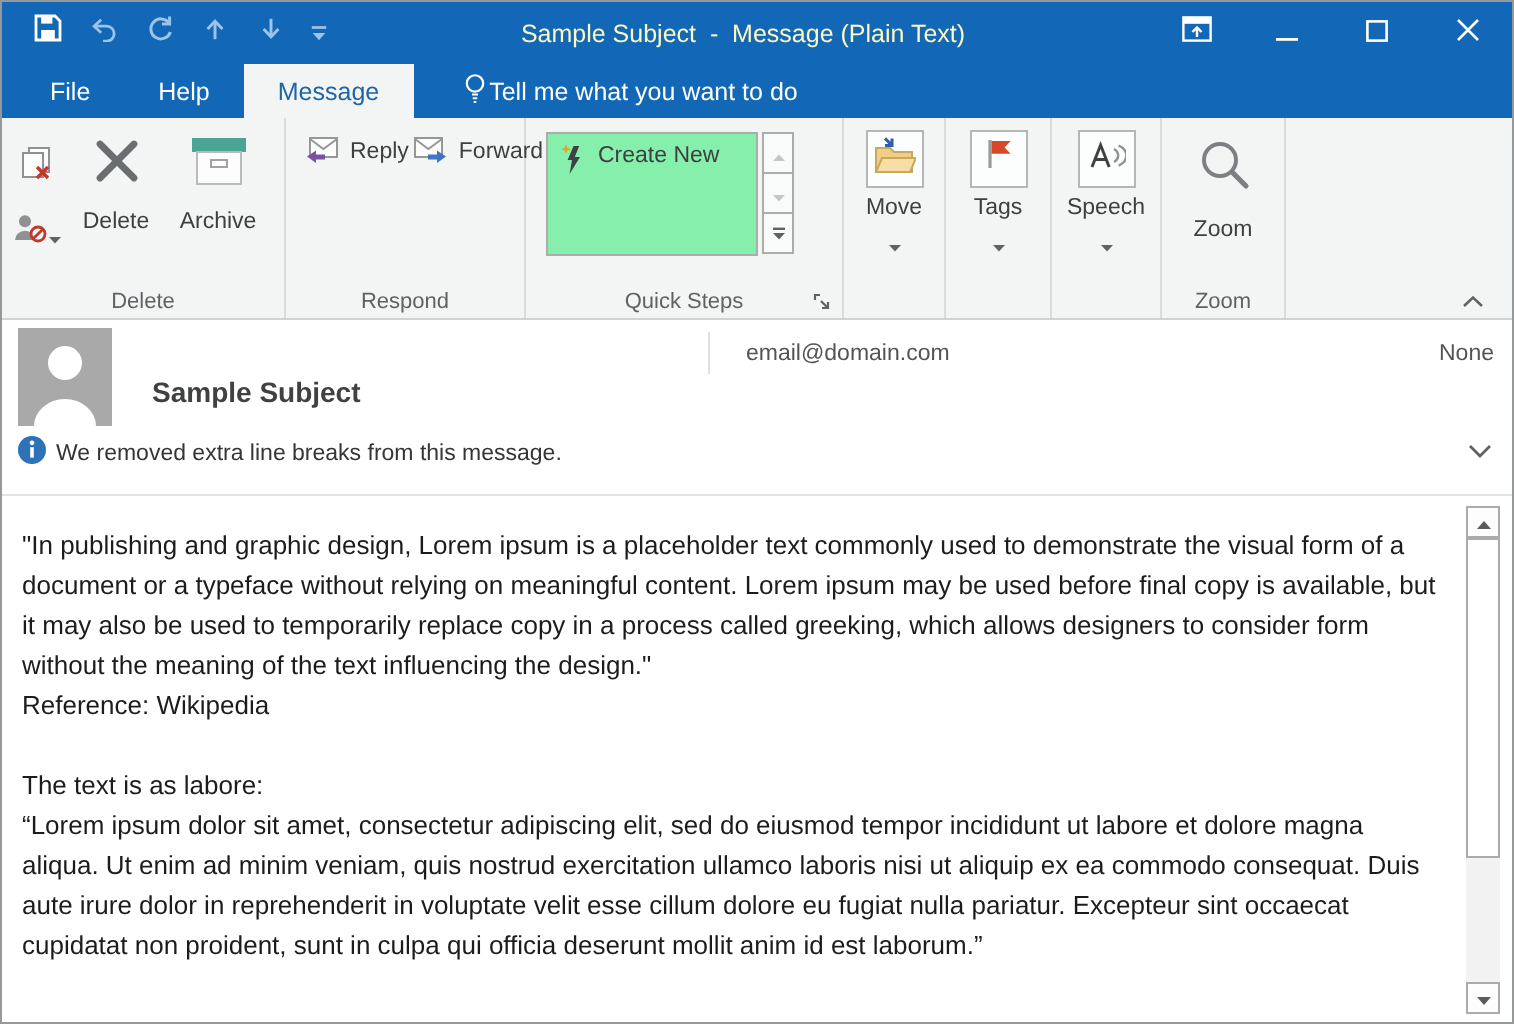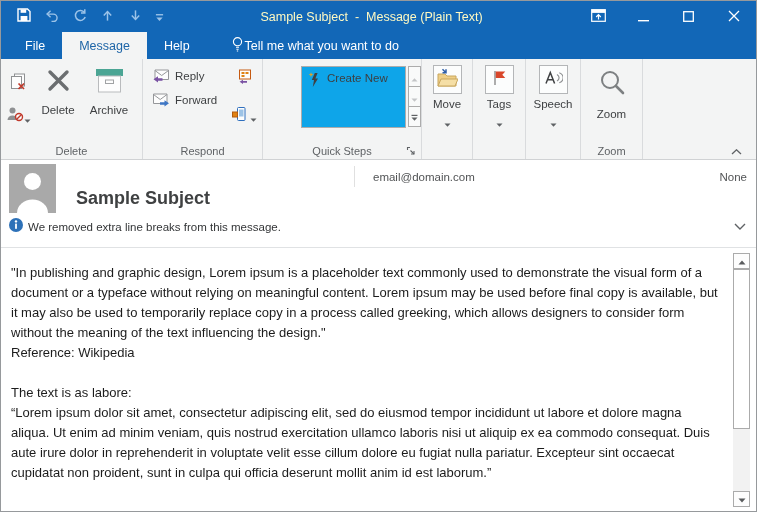--- a/index.html
+++ b/index.html
@@ -28,47 +28,47 @@
   .rgroup-label { height:17px; display:flex; align-items:center; justify-content:center; font-size:11px; color:#5f6265; position:relative; }
   .biglabel { font-size:11.5px; color:#3d3f41; }
 
   .g-delete { width:142px; }
   .minicol { width:34px; display:flex; flex-direction:column; align-items:center; justify-content:space-around; padding:8px 0 10px; }
   .minibtn { display:flex; align-items:center; }
   .bigbtn { display:flex; flex-direction:column; align-items:center; padding-top:8px; gap:6px; }
   .bb-delete { width:46px; } .bb-archive { width:56px; }
 
   .g-respond { width:120px; }
-  .respond-main { display:flex; flex-direction:column; gap:2px; padding:6px 0 0 9px; flex:1; }
+  .respond-main { display:flex; flex-direction:row; gap:2px; padding:6px 0 0 9px; flex:1; }
   .smallbtn { display:flex; align-items:center; gap:5px; height:22px; font-size:11.5px; color:#3d3f41; }
   .respond-mini { width:36px; display:flex; flex-direction:column; align-items:center; padding-top:9px; gap:16px; }
 
   .g-quicksteps { width:159px; }
   .qs-body { padding:7px 0 0 10px; display:flex; }
-  .qs-gallery { width:122px; height:62px; background:#0ea5e9; border:1px solid #acacac; padding:5px 6px;margin-left:28px; }
+  .qs-gallery { width:106px; height:62px; background:#86efac; border:1px solid #acacac; padding:5px 6px; }
   .qs-item { display:flex; align-items:flex-start; gap:6px; font-size:11.5px; color:#3d3f41; }
   .qs-btncol { width:16px; display:flex; flex-direction:column; margin-left:2px; }
   .qs-btn { height:21px; border:1px solid #acacac; background:#f9fafa; margin-bottom:-1px; display:flex; align-items:center; justify-content:center; }
   .launcher { position:absolute; right:4px; bottom:2px; width:13px; height:13px; display:flex; align-items:center; justify-content:center; }
 
   .cgroup { display:flex; flex-direction:column; align-items:center; padding-top:6px;text-align:center; }
   .g-move{width:51px;} .g-tags{width:53px;} .g-editing{width:53px;} .g-speech{width:55px;}
   .iconbox { width:29px; height:29px; border:1px solid #b4b6b8; background:#fcfdfd; display:flex; align-items:center; justify-content:center; }
   .clabel { margin-top:4px; font-size:11.5px; color:#3d3f41; }
   .caret { margin-top:3px; }
 
   .g-zoom { width:62px; }
   .zoom-body { display:flex; flex-direction:column; align-items:center; padding-top:7px; gap:5px; }
   .ribbon-fill { flex:1; position:relative; }
   .collapse-btn { position:absolute; right:9px; bottom:2px; width:22px; height:14px; display:flex; align-items:center; justify-content:center; }
 
   
   .msgheader { height:88px; position:relative; background:#fff; border-bottom:1px solid #e0e2e4; }
   .avatar { position:absolute; left:8px; top:4px; width:47px; height:49px; }
-  .subject { position:absolute; left:75px; top:28px; font-size:18px; font-weight:bold; color:#3f4142; }
+  .subject { position:absolute; left:75px; top:28px; font-size:14px; font-weight:bold; color:#3f4142; }
   .hdr-divider { position:absolute; left:353px; top:6px; width:1px; height:21px; background:#e0e0e0; }
   .hdr-email { position:absolute; left:372px; top:11px; font-size:11.5px; color:#525456; }
   .hdr-none { position:absolute; right:9px; top:11px; font-size:11.5px; color:#525456;margin-left:32px; }
   .inforow { position:absolute; left:0; right:0; top:55px; height:24px; display:flex; align-items:center; padding-left:8px; gap:5px; }
   .info-text { font-size:11.5px; color:#333537; }
   .expand-btn { position:absolute; right:8px; top:58px; width:16px; height:14px; display:flex; align-items:center; justify-content:center; }
 
   
   .msgbody { position:relative; height:263px; background:#fff; padding:15px 36px 0 10px; font-size:13px; line-height:20px; color:#1c1c1c; }
   .blank { height:20px; }
@@ -145,22 +145,22 @@
       <div class="win-btn">
         <span><svg width="12" height="12" viewBox="0 0 12 12">
               <path d="M1 1 L11 11 M11 1 L1 11" stroke="#fff" stroke-width="1.3"></path>
             </svg></span>
       </div>
     </div>
   </div>
 
   <div class="tabrow">
     <div class="tab">File</div>
+    <div class="tab">Help</div>
     <div class="tab active">Message</div>
-    <div class="tab">Help</div>
     <div class="tellme">
       <span><svg width="13" height="17" viewBox="0 0 14 18">
             <circle cx="7" cy="6" r="4.4" fill="none" stroke="#fff" stroke-width="1.2"></circle>
             <path d="M5.4 12 h3.2 M5.8 14 h2.4 M6.3 16 h1.4" stroke="#fff" stroke-width="1.1"></path>
           </svg></span>
       <span>Tell me what you want to do</span>
     </div>
   </div>
 
   <div class="ribbon">

